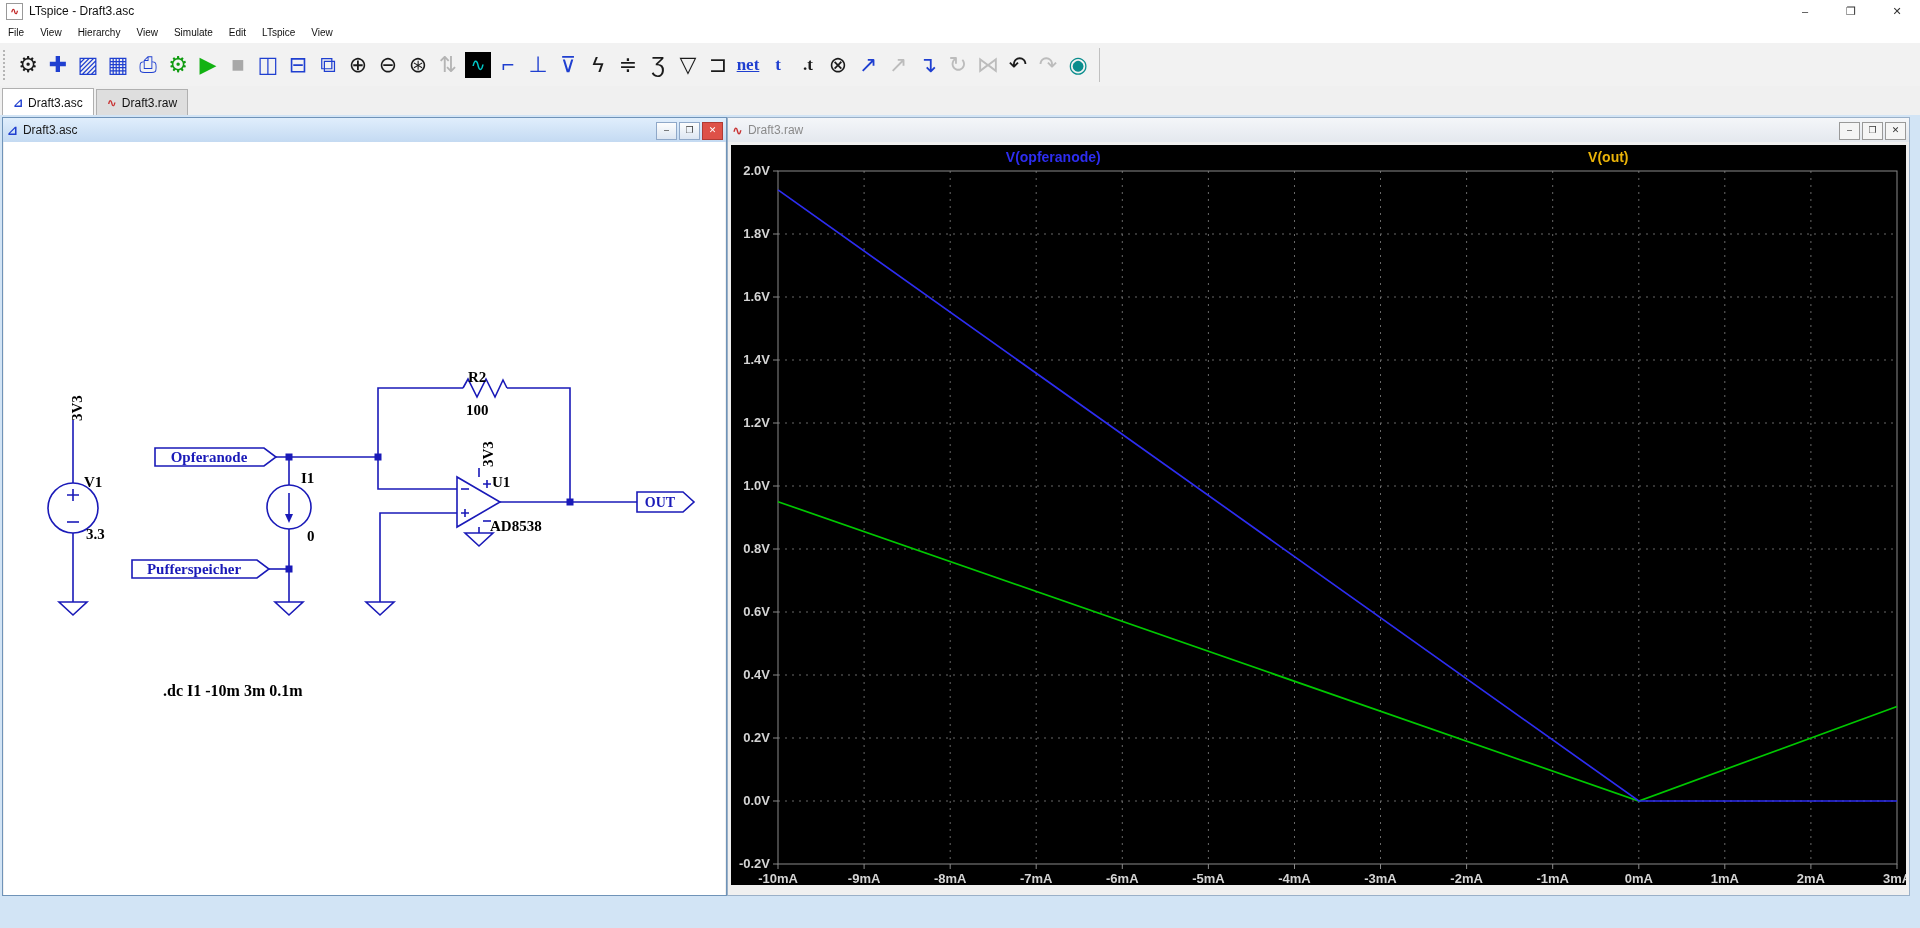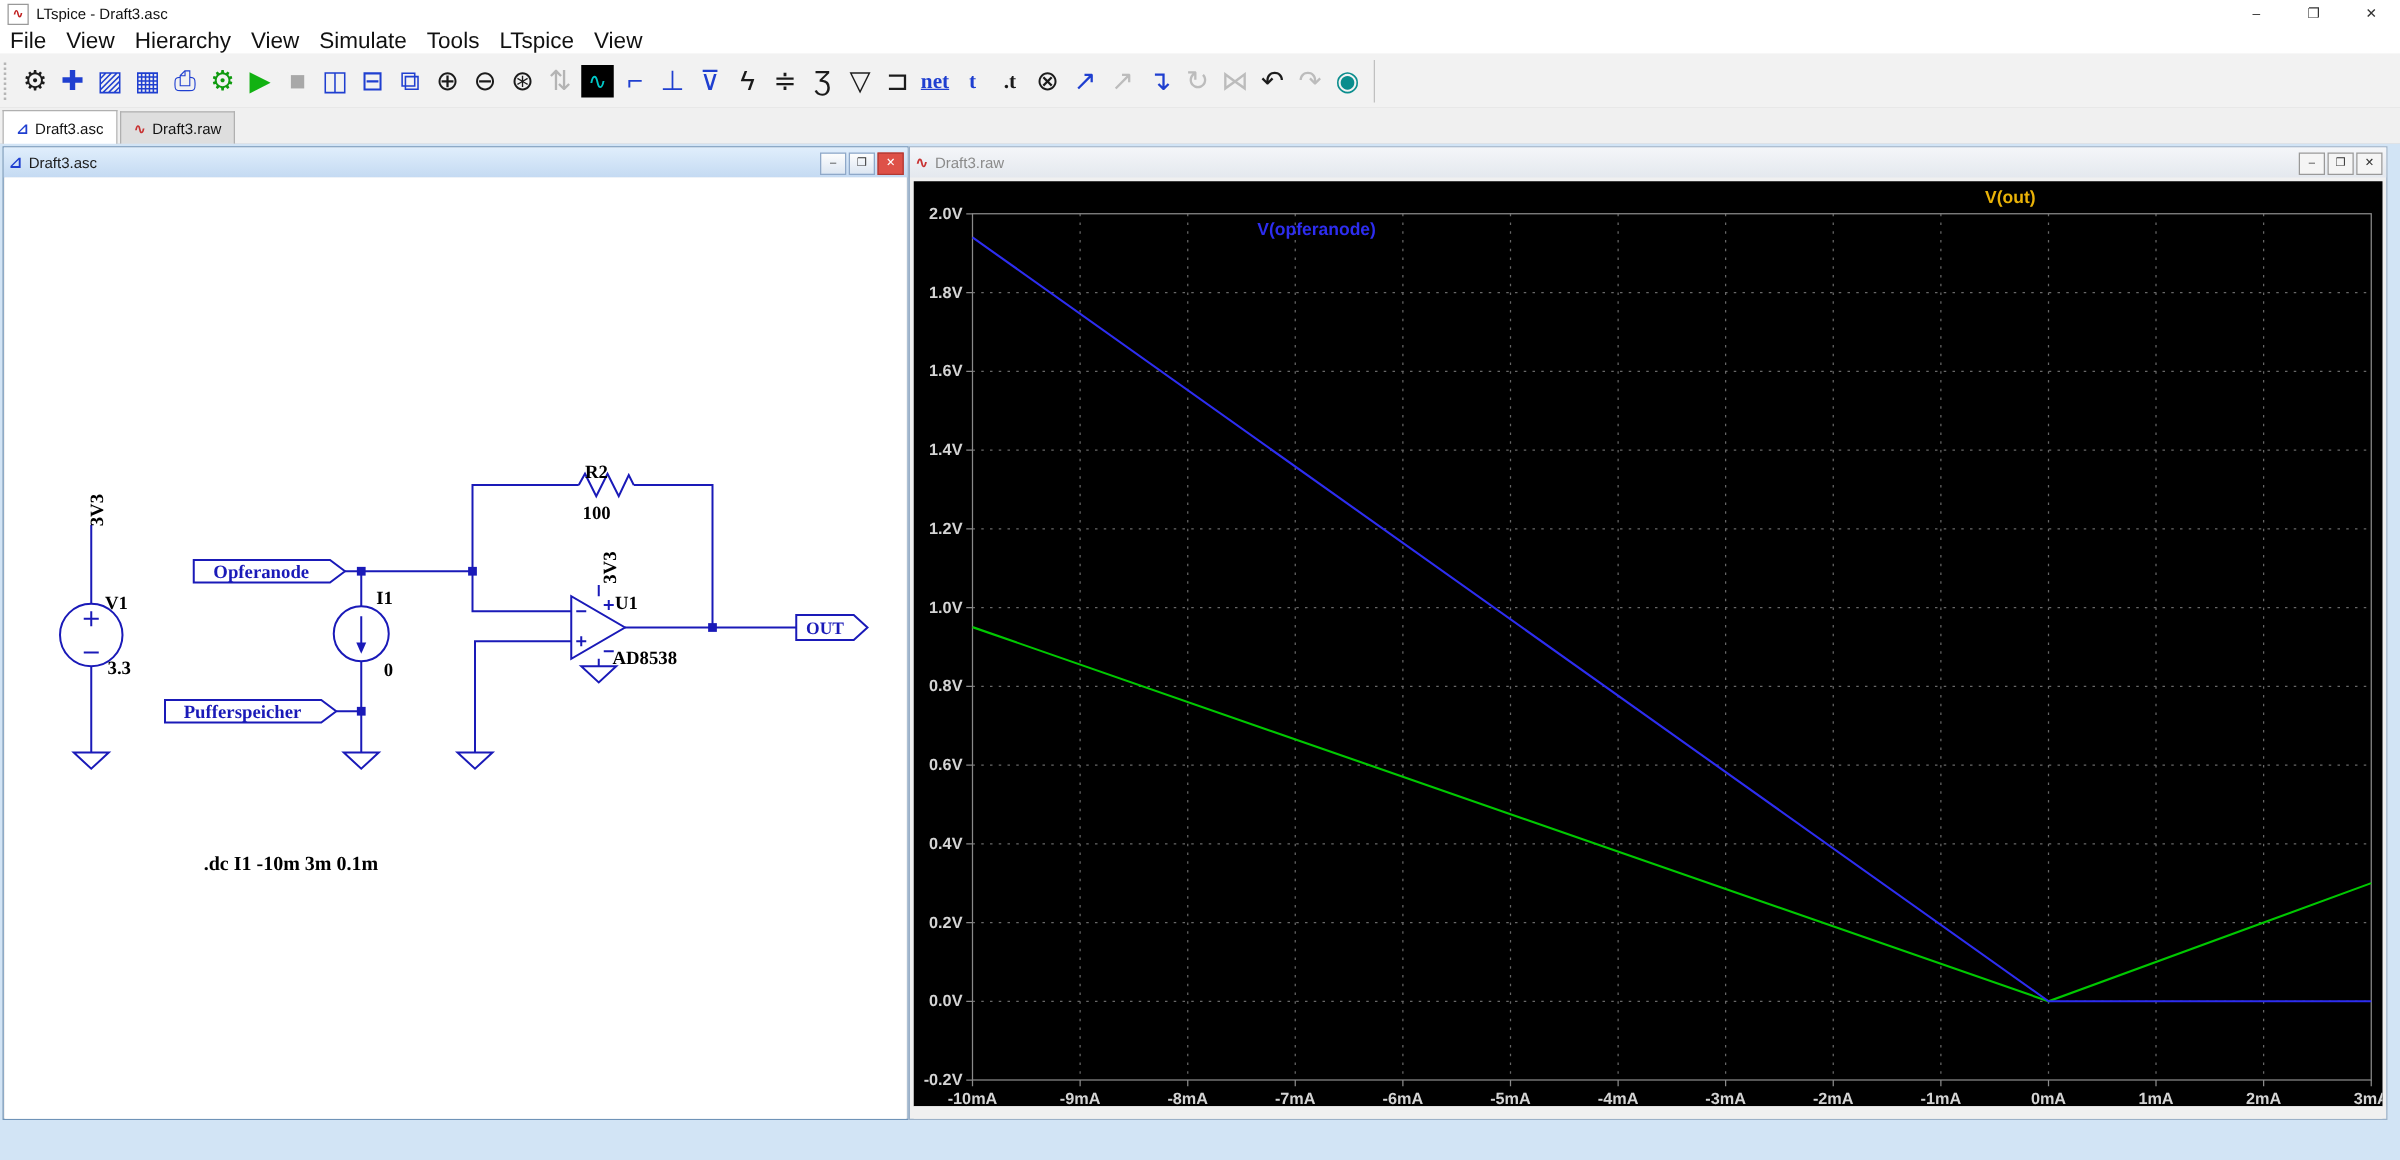--- a/index.html
+++ b/index.html
@@ -9,21 +9,21 @@
   
   .titlebar{position:absolute;left:0;top:0;width:100%;height:22px;background:#fff;
     display:flex;align-items:center;font-size:12px;color:#111;}
   .app-icon{display:inline-block;width:15px;height:15px;margin:0 6px 0 6px;border:1px solid #999;
     text-align:center;line-height:14px;font-size:11px;font-weight:bold;background:#fff;}
   .caption-btns{position:absolute;right:0;top:0;height:22px;display:flex;}
   .cap-btn{width:46px;height:22px;text-align:center;line-height:22px;font-size:11px;color:#333;}
 
   
   .menubar{position:absolute;left:0;top:22px;width:100%;height:21px;background:#fff;
-    display:flex;align-items:center;font-size:18px;color:#111;border-bottom:1px solid #e8e8e8;text-align:right;}
+    display:flex;align-items:center;font-size:10px;color:#111;border-bottom:1px solid #e8e8e8;text-align:right;}
   .menu-item{padding:2px 8px;}
 
   
   .toolbar{position:absolute;left:0;top:43px;width:100%;height:43px;background:#f2f2f2;
     border-bottom:1px solid #cfcfcf;display:flex;align-items:center;}
   .toolbar-grip{width:4px;height:30px;margin:0 4px 0 3px;border-left:2px dotted #b5b5b5;}
   .tool{width:30px;height:36px;line-height:36px;text-align:center;font-size:22px;cursor:default;}
   .tool.txt{font-family:"Liberation Serif","DejaVu Serif",serif;font-weight:bold;font-size:17px;}
   .tool.wave{background:#000;height:26px;line-height:26px;width:26px;margin:0 2px;font-size:18px;}
   .tool.net-u{text-decoration:underline;}
@@ -83,21 +83,21 @@
       <span class="cap-btn">✕</span>
     </div>
   </div>
 
   <div class="menubar">
       <span class="menu-item">File</span>
       <span class="menu-item">View</span>
       <span class="menu-item">Hierarchy</span>
       <span class="menu-item">View</span>
       <span class="menu-item">Simulate</span>
-      <span class="menu-item">Tools</span>
+      <span class="menu-item">Edit</span>
       <span class="menu-item">LTspice</span>
       <span class="menu-item">View</span>
     </div>
 
   <div class="toolbar">
     <span class="toolbar-grip"></span>
   <div class="tool" style="color: rgb(27, 27, 27);">⚙</div>
       <div class="tool" style="color: rgb(31, 63, 208);">✚</div>
       <div class="tool" style="color: rgb(31, 63, 208);">▨</div>
       <div class="tool" style="color: rgb(31, 63, 208);">▦</div>
@@ -305,18 +305,18 @@
             <line class="axis" x1="42" y1="593.0" x2="47" y2="593.0"></line>
             <text class="tick" x="39" y="597" text-anchor="end">0.2V</text>
             <line class="grid" x1="47" y1="656.0" x2="1166" y2="656.0"></line>
             <line class="axis" x1="42" y1="656.0" x2="47" y2="656.0"></line>
             <text class="tick" x="39" y="660" text-anchor="end">0.0V</text>
             <line class="axis" x1="42" y1="719.0" x2="47" y2="719.0"></line>
             <text class="tick" x="39" y="723" text-anchor="end">-0.2V</text>
             <rect class="frame" x="47" y="26" width="1119" height="693"></rect>
             <polyline fill="none" stroke="#00c800" stroke-width="1.7" points="47.0,356.7 907.8,656.0 1166.0,561.5"></polyline>
             <polyline fill="none" stroke="#2d2df0" stroke-width="1.7" points="47.0,44.9 907.8,656.0 1166.0,656.0"></polyline>
-          </svg><span class="legend-label" style="left: 322.274px; color: rgb(45, 45, 240); margin-top: 26px;">V(opferanode)</span><span class="legend-label" style="left: 877.298px; color: #eab308;">V(out)</span></div>
+          </svg><span class="legend-label" style="left: 322.274px; color: rgb(45, 45, 240);">V(opferanode)</span><span class="legend-label" style="left: 877.298px; color: #eab308;">V(out)</span></div>
       <div class="plot-footer"></div>
     </div>
 
   </div>
 </div>
 
 </body></html>

